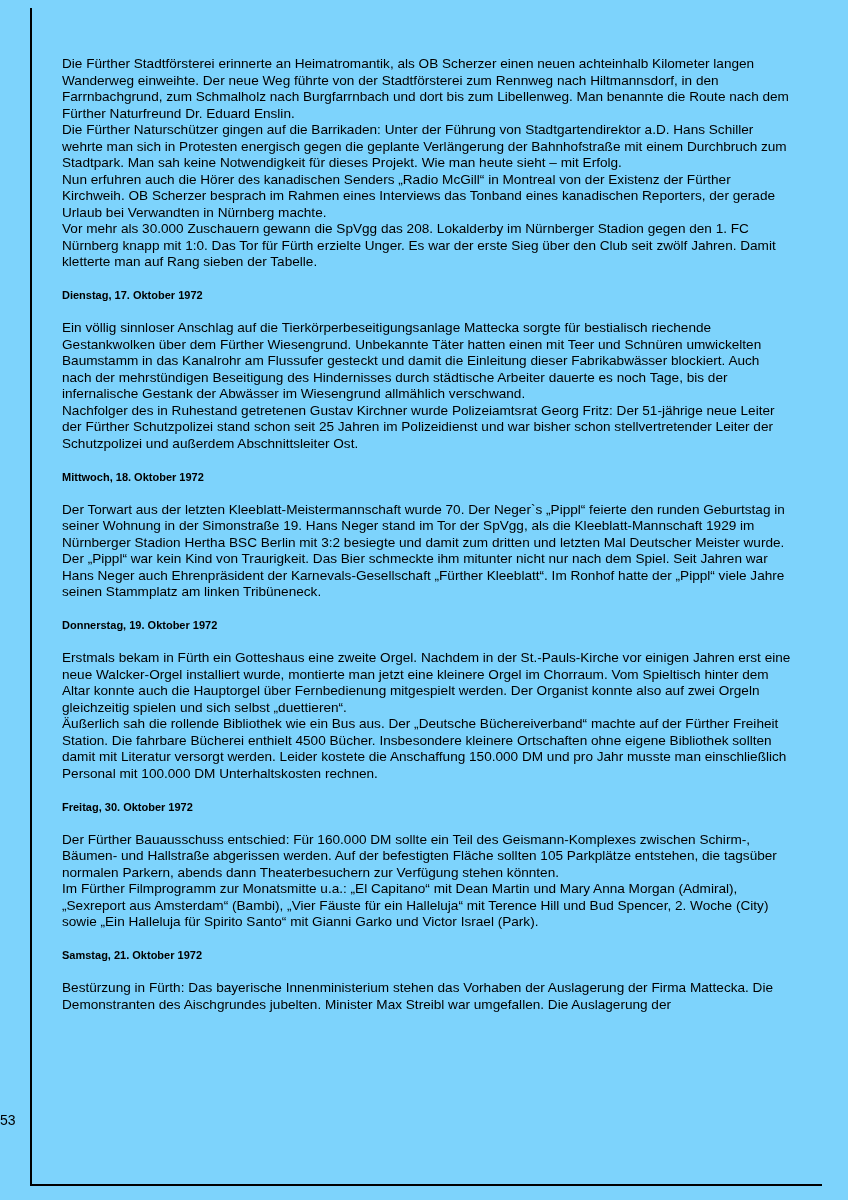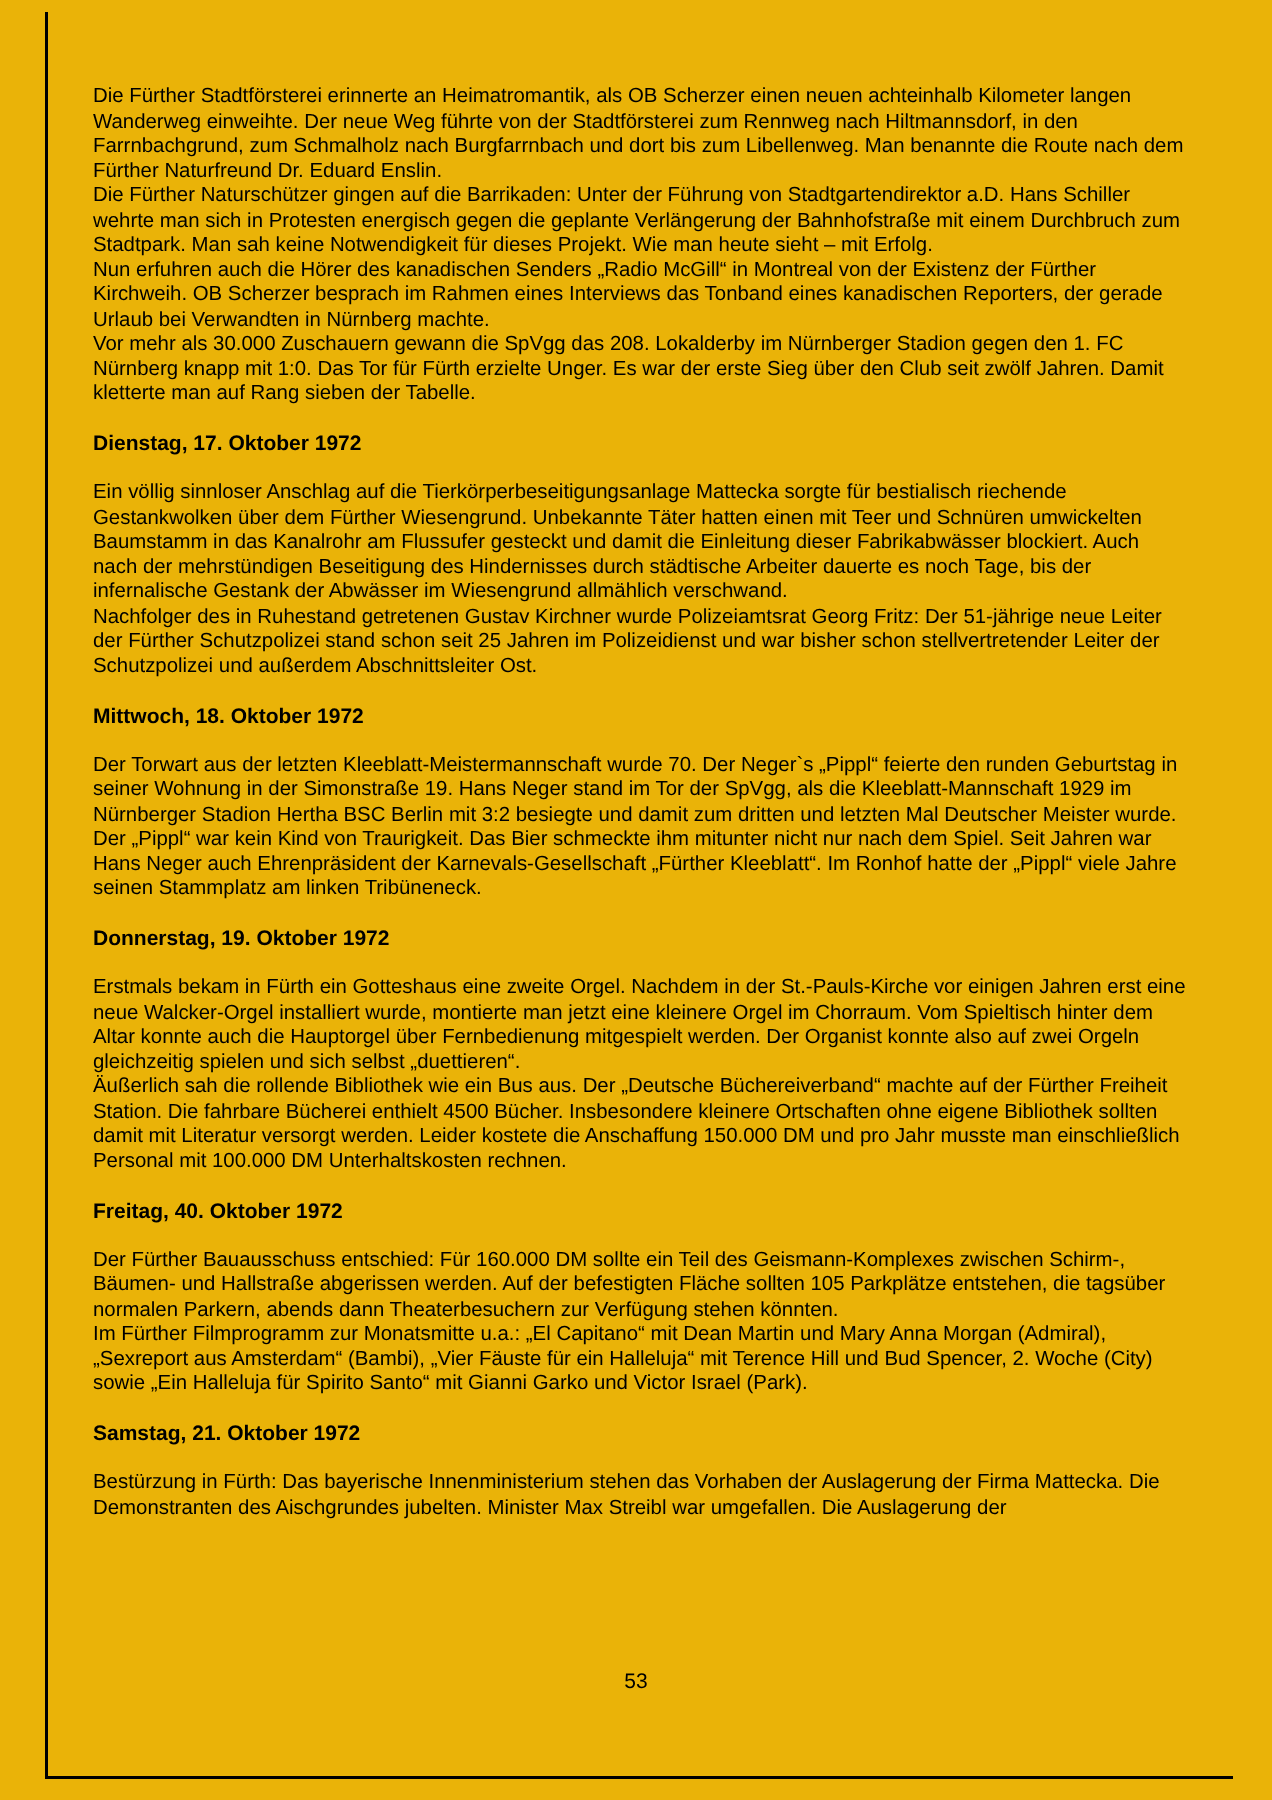--- a/index.html
+++ b/index.html
@@ -4,21 +4,21 @@
 <style>
   html, body {
     margin: 0;
     padding: 0;
     background: #ffffff;
   }
   .page {
     position: relative;
     width: 848px;
     height: 1200px;
-    background: #eab308;
+    background: #7dd3fc;
     overflow: hidden;
     font-family: "Liberation Sans", sans-serif;
     color: #000000;
   }
   .scan-edge-left {
     position: absolute;
     left: 30px;
     top: 8px;
     width: 2px;
     height: 1178px;
@@ -39,30 +39,29 @@
     width: 729px;
     font-size: 13.6px;
     line-height: 16.5px;
     text-align: left;
   }
   .content p {
     margin: 0;
   }
   .content h3 {
     margin: 16.5px 0;
-    font-size: 14px;
+    font-size: 11px;
     font-weight: bold;
     line-height: 16.5px;
   }
   .page-number {
     position: absolute;
     left: 0;
     width: 848px;
     top: 1112px;
-    text-align: center;
     font-size: 14px;
     line-height: 17px;
   }
 </style>
 </head>
 <body>
 
 <div class="page">
   <div class="scan-edge-left"></div>
   <div class="scan-edge-bottom"></div>
@@ -72,20 +71,20 @@
       <p>Nun erfuhren auch die Hörer des kanadischen Senders „Radio McGill“ in Montreal von der Existenz der Fürther Kirchweih. OB Scherzer besprach im Rahmen eines Interviews das Tonband eines kanadischen Reporters, der gerade Urlaub bei Verwandten in Nürnberg machte.</p>
       <p>Vor mehr als 30.000 Zuschauern gewann die SpVgg das 208. Lokalderby im Nürnberger Stadion gegen den 1. FC Nürnberg knapp mit 1:0. Das Tor für Fürth erzielte Unger. Es war der erste Sieg über den Club seit zwölf Jahren. Damit kletterte man auf Rang sieben der Tabelle.</p>
       <h3>Dienstag, 17. Oktober 1972</h3>
       <p>Ein völlig sinnloser Anschlag auf die Tierkörperbeseitigungsanlage Mattecka sorgte für bestialisch riechende Gestankwolken über dem Fürther Wiesengrund. Unbekannte Täter hatten einen mit Teer und Schnüren umwickelten Baumstamm in das Kanalrohr am Flussufer gesteckt und damit die Einleitung dieser Fabrikabwässer blockiert. Auch nach der mehrstündigen Beseitigung des Hindernisses durch städtische Arbeiter dauerte es noch Tage, bis der infernalische Gestank der Abwässer im Wiesengrund allmählich verschwand.</p>
       <p>Nachfolger des in Ruhestand getretenen Gustav Kirchner wurde Polizeiamtsrat Georg Fritz: Der 51-jährige neue Leiter der Fürther Schutzpolizei stand schon seit 25 Jahren im Polizeidienst und war bisher schon stellvertretender Leiter der Schutzpolizei und außerdem Abschnittsleiter Ost.</p>
       <h3>Mittwoch, 18. Oktober 1972</h3>
       <p>Der Torwart aus der letzten Kleeblatt-Meistermannschaft wurde 70. Der Neger`s „Pippl“ feierte den runden Geburtstag in seiner Wohnung in der Simonstraße 19. Hans Neger stand im Tor der SpVgg, als die Kleeblatt-Mannschaft 1929 im Nürnberger Stadion Hertha BSC Berlin mit 3:2 besiegte und damit zum dritten und letzten Mal Deutscher Meister wurde. Der „Pippl“ war kein Kind von Traurigkeit. Das Bier schmeckte ihm mitunter nicht nur nach dem Spiel. Seit Jahren war Hans Neger auch Ehrenpräsident der Karnevals-Gesellschaft „Fürther Kleeblatt“. Im Ronhof hatte der „Pippl“ viele Jahre seinen Stammplatz am linken Tribüneneck.</p>
       <h3>Donnerstag, 19. Oktober 1972</h3>
       <p>Erstmals bekam in Fürth ein Gotteshaus eine zweite Orgel. Nachdem in der St.-Pauls-Kirche vor einigen Jahren erst eine neue Walcker-Orgel installiert wurde, montierte man jetzt eine kleinere Orgel im Chorraum. Vom Spieltisch hinter dem Altar konnte auch die Hauptorgel über Fernbedienung mitgespielt werden. Der Organist konnte also auf zwei Orgeln gleichzeitig spielen und sich selbst „duettieren“.</p>
       <p>Äußerlich sah die rollende Bibliothek wie ein Bus aus. Der „Deutsche Büchereiverband“ machte auf der Fürther Freiheit Station. Die fahrbare Bücherei enthielt 4500 Bücher. Insbesondere kleinere Ortschaften ohne eigene Bibliothek sollten damit mit Literatur versorgt werden. Leider kostete die Anschaffung 150.000 DM und pro Jahr musste man einschließlich Personal mit 100.000 DM Unterhaltskosten rechnen.</p>
-      <h3>Freitag, 40. Oktober 1972</h3>
+      <h3>Freitag, 30. Oktober 1972</h3>
       <p>Der Fürther Bauausschuss entschied: Für 160.000 DM sollte ein Teil des Geismann-Komplexes zwischen Schirm-, Bäumen- und Hallstraße abgerissen werden. Auf der befestigten Fläche sollten 105 Parkplätze entstehen, die tagsüber normalen Parkern, abends dann Theaterbesuchern zur Verfügung stehen könnten.</p>
       <p>Im Fürther Filmprogramm zur Monatsmitte u.a.: „El Capitano“ mit Dean Martin und Mary Anna Morgan (Admiral), „Sexreport aus Amsterdam“ (Bambi), „Vier Fäuste für ein Halleluja“ mit Terence Hill und Bud Spencer, 2. Woche (City) sowie „Ein Halleluja für Spirito Santo“ mit Gianni Garko und Victor Israel (Park).</p>
       <h3>Samstag, 21. Oktober 1972</h3>
       <p>Bestürzung in Fürth: Das bayerische Innenministerium stehen das Vorhaben der Auslagerung der Firma Mattecka. Die Demonstranten des Aischgrundes jubelten. Minister Max Streibl war umgefallen. Die Auslagerung der</p>
     </main>
   <div class="page-number">53</div>
 </div>
 
 </body></html>

